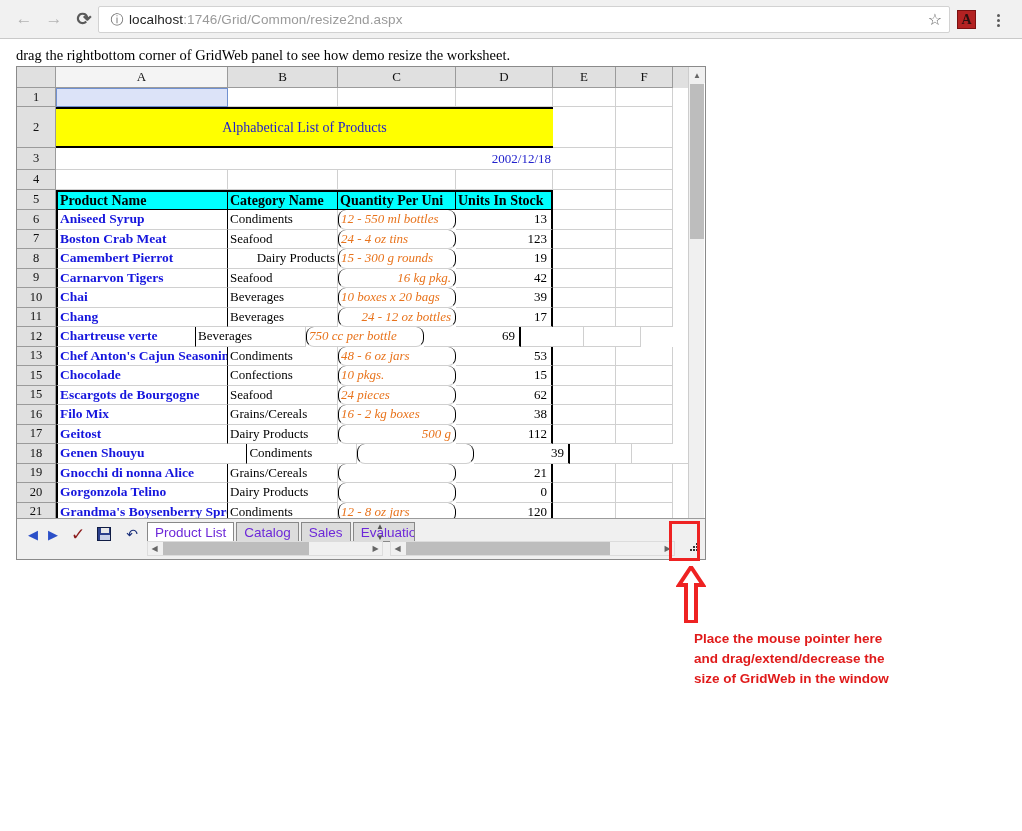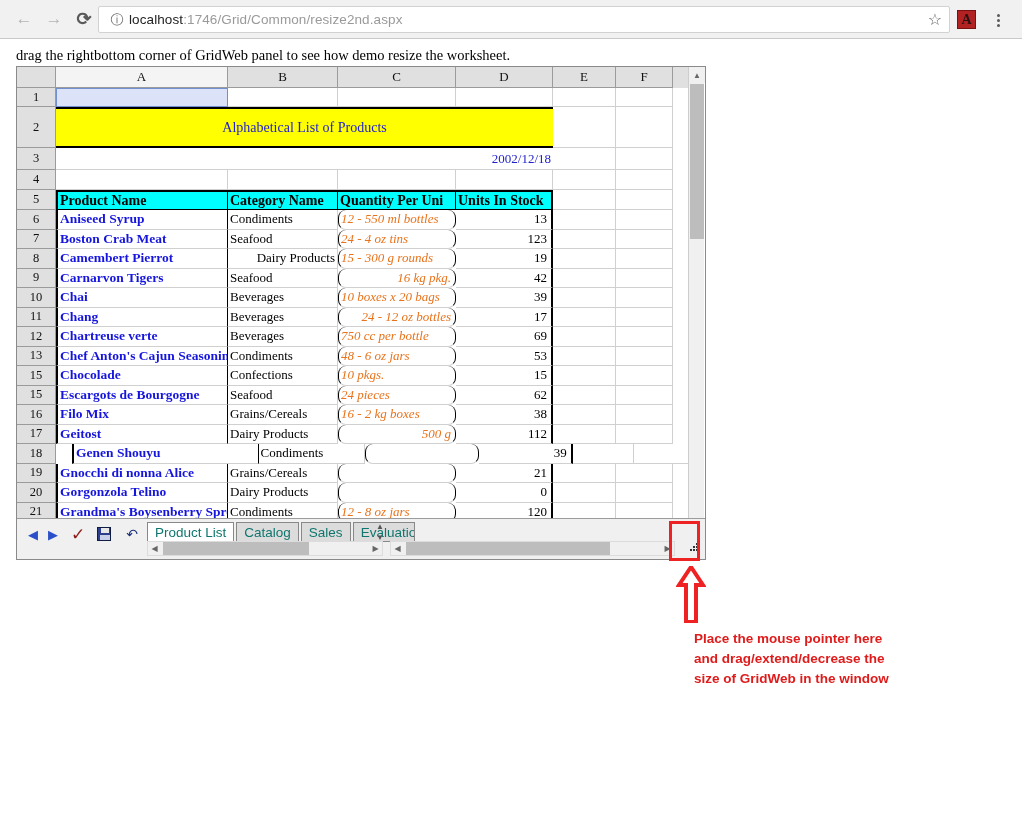--- a/index.html
+++ b/index.html
@@ -199,21 +199,21 @@
     background:#c8d0e8;
   }
 
   #sheet-tabs {
     position:absolute; left:130px; top:2px; height:21px;
     display:flex; align-items:flex-end;
   }
   .sheet-tab {
     height:20px; padding:0 7px; margin-right:2px;
     background:#dcdcdc; border:1px solid #888;
-    font-size:13.5px; color:#0f766e;
+    font-size:13.5px; color:#6d28d9;
     display:flex; align-items:center;
   }
   .sheet-tab.active { background:#ffffff; border-bottom-color:#ffffff; }
   #sheet-tab-clipped { overflow:hidden; max-width:62px; }
 
   #tab-spinner {
     position:absolute; left:357px; top:3px; width:12px; height:20px;
     display:flex; flex-direction:column; justify-content:space-between;
     align-items:center; font-size:8px; color:#555;
   }
@@ -383,21 +383,21 @@
           <div class="row-head">11</div>
           <div class="cell pname" style="width: 172px;">Chang</div>
           <div class="cell catname" style="width: 110px;">Beverages</div>
           <div class="cell qty qty-right" style="width: 118px;">24 - 12 oz bottles</div>
           <div class="cell stock" style="width: 97px;">17</div>
           <div class="cell" style="width: 63px;"></div>
           <div class="cell" style="width: 57px;"></div>
         </div>
         <div class="grid-row" style="height: 19.5px;">
           <div class="row-head">12</div>
-          <div class="cell pname" style="width: 172px;">Chartreuse verte</div>
+          <div class="cell pname" style="width: 140px;">Chartreuse verte</div>
           <div class="cell catname" style="width: 110px;">Beverages</div>
           <div class="cell qty" style="width: 118px;">750 cc per bottle</div>
           <div class="cell stock" style="width: 97px;">69</div>
           <div class="cell" style="width: 63px;"></div>
           <div class="cell" style="width: 57px;"></div>
         </div>
         <div class="grid-row" style="height: 19.5px;">
           <div class="row-head">13</div>
           <div class="cell pname" style="width: 172px;">Chef Anton's Cajun Seasoning</div>
           <div class="cell catname" style="width: 110px;">Condiments</div>
@@ -437,21 +437,21 @@
           <div class="row-head">17</div>
           <div class="cell pname" style="width: 172px;">Geitost</div>
           <div class="cell catname" style="width: 110px;">Dairy Products</div>
           <div class="cell qty qty-right" style="width: 118px;">500 g</div>
           <div class="cell stock" style="width: 97px;">112</div>
           <div class="cell" style="width: 63px;"></div>
           <div class="cell" style="width: 57px;"></div>
         </div>
         <div class="grid-row" style="height: 19.5px;">
           <div class="row-head">18</div>
-          <div class="cell pname" style="width: 193px; margin-left: 16px;">Genen Shouyu</div>
+          <div class="cell pname" style="width: 193px;">Genen Shouyu</div>
           <div class="cell catname" style="width: 110px;">Condiments</div>
           <div class="cell qty" style="width: 118px;"></div>
           <div class="cell stock" style="width: 97px;">39</div>
           <div class="cell" style="width: 63px;"></div>
           <div class="cell" style="width: 57px;"></div>
         </div>
         <div class="grid-row" style="height: 19.5px;">
           <div class="row-head">19</div>
           <div class="cell pname" style="width: 172px;">Gnocchi di nonna Alice</div>
           <div class="cell catname" style="width: 110px;">Grains/Cereals</div>

